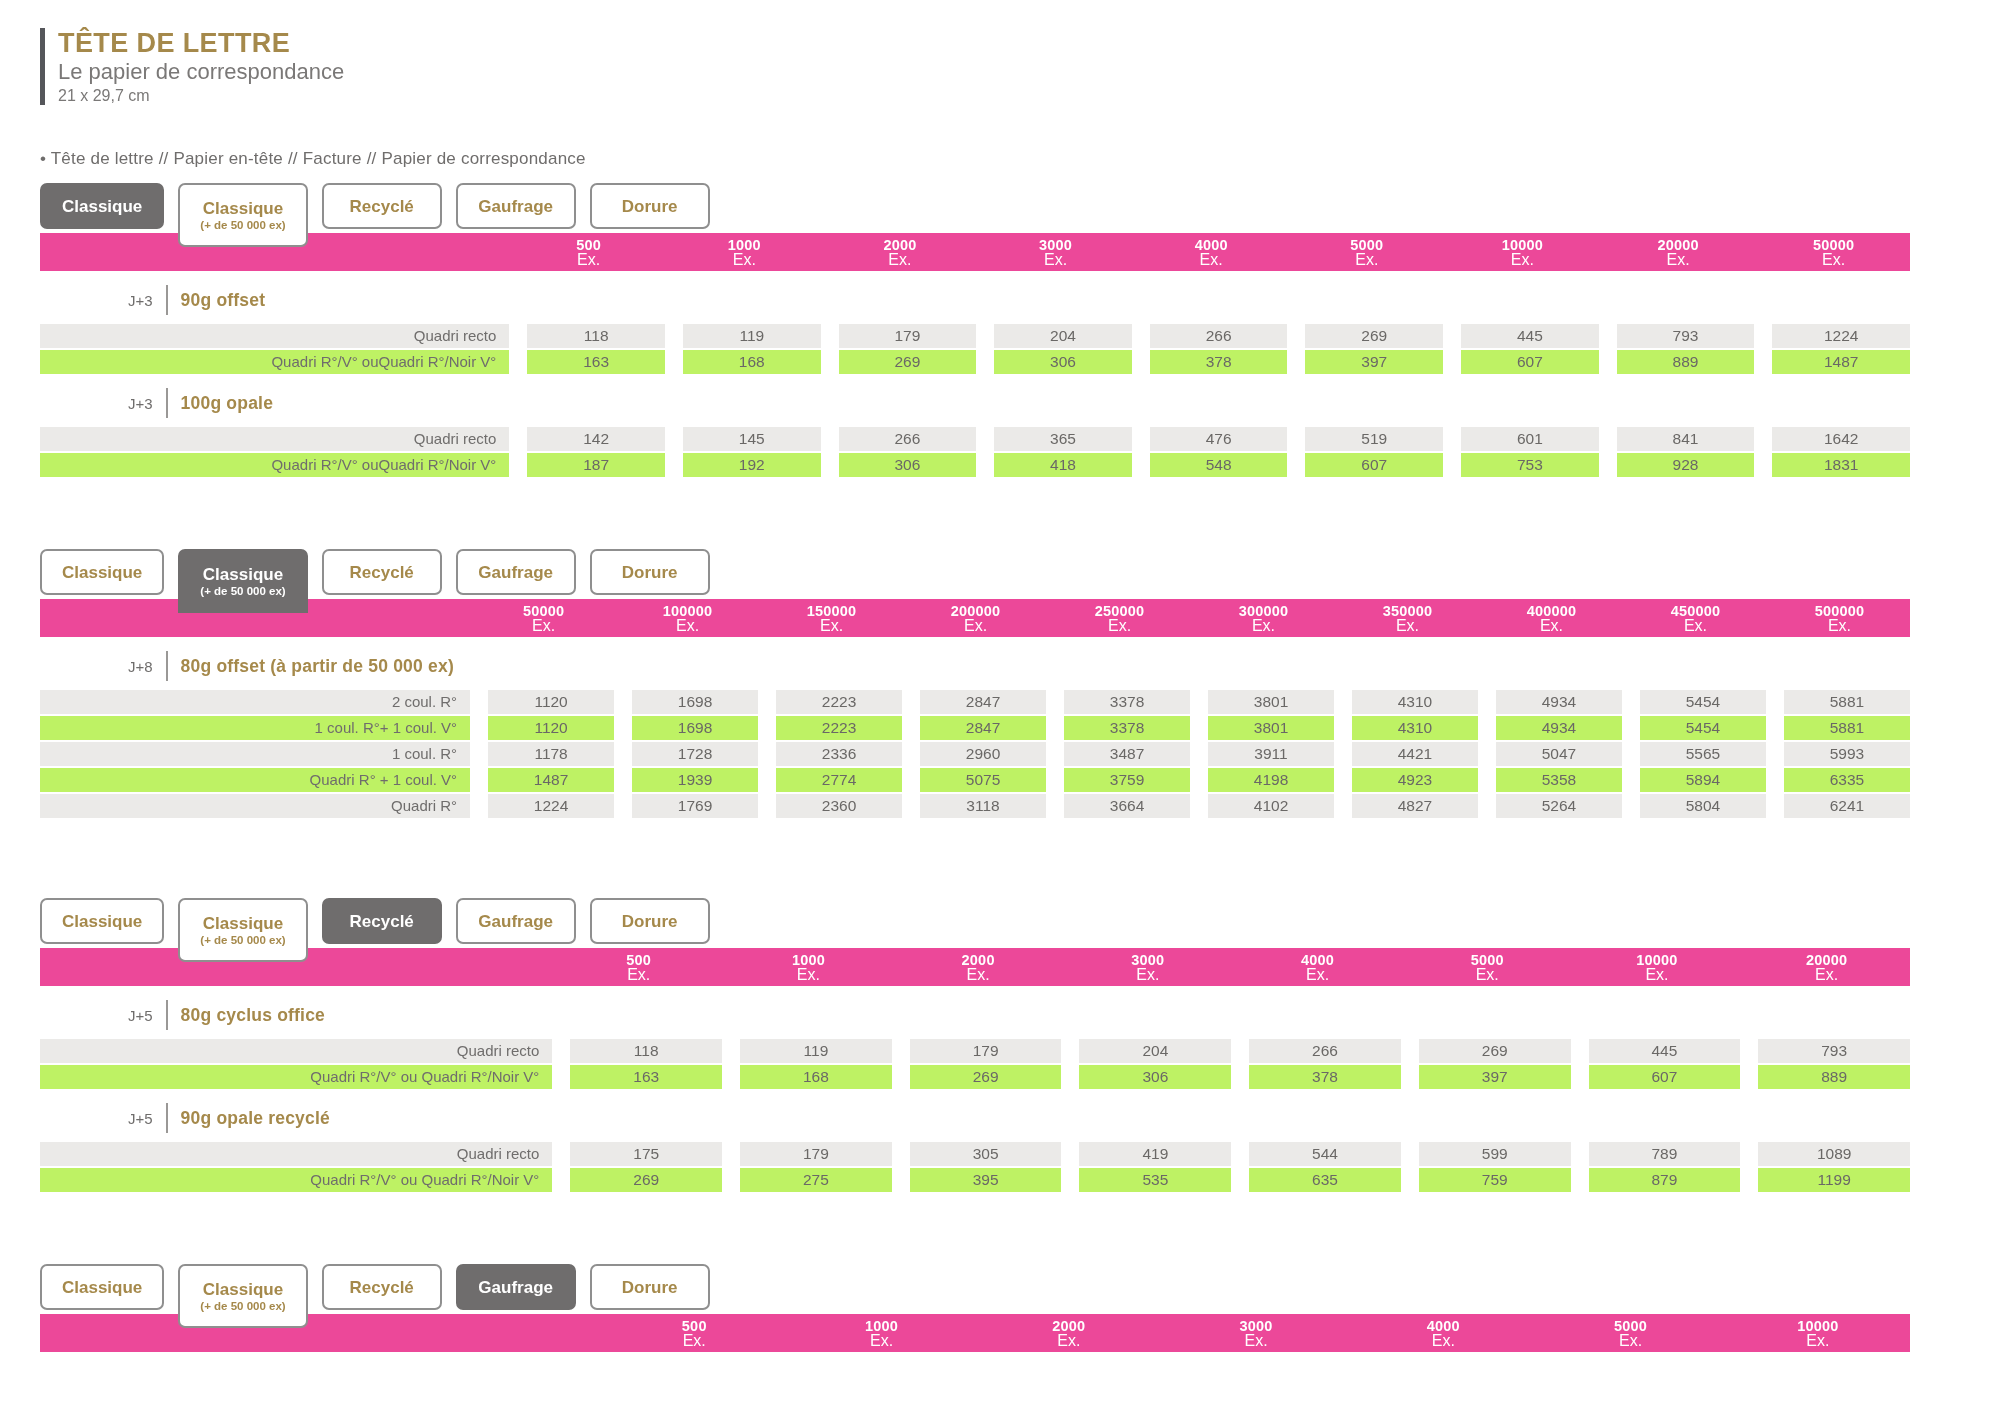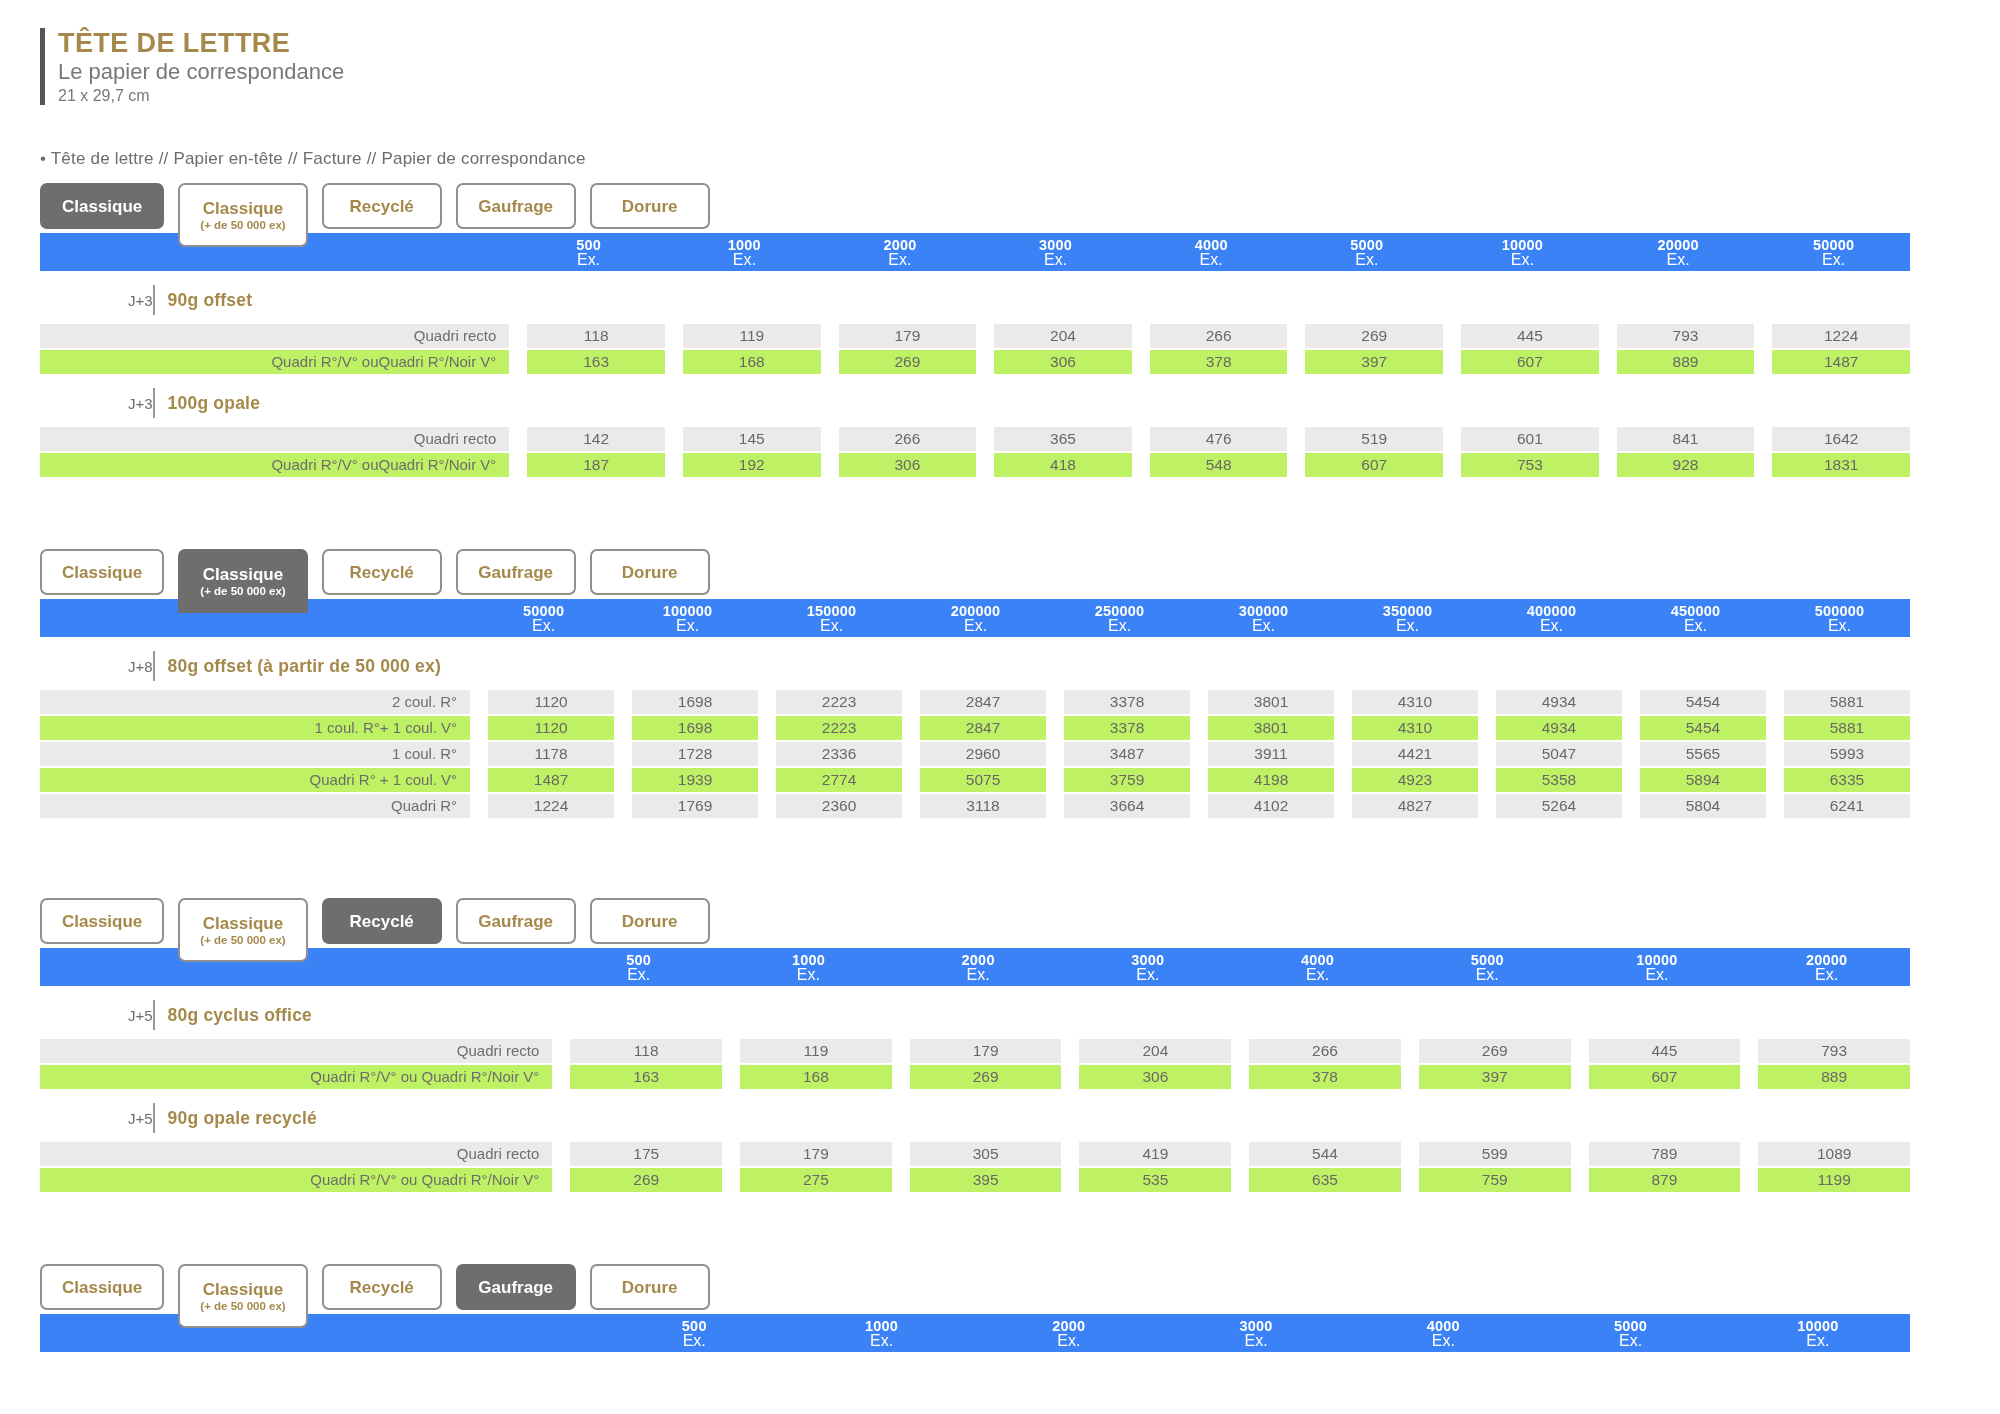--- a/index.html
+++ b/index.html
@@ -30,33 +30,33 @@
   .tab.active.tall{border-radius:7px 7px 0 0;}
   .tab-sub{font-size:11.5px;font-weight:bold;line-height:13px;margin-top:1px;}
 
   
   .ptable{position:relative;z-index:1;}
   .row{display:flex;gap:18px;}
   .cell{box-sizing:border-box;}
   .label-cell{flex:0 0 var(--lw);width:var(--lw);text-align:right;padding-right:13px;overflow:hidden;}
   .val-cell{flex:1 1 0;text-align:center;}
 
-  .row.bar{background:#3b82f6;height:38px;gap:3px;}
+  .row.bar{background:#ec4899;height:38px;gap:3px;}
   .row.bar .cell{background:transparent;color:#fff;display:flex;flex-direction:column;justify-content:center;align-items:center;}
   .row.bar .label-cell{align-items:flex-end;}
   .bar .num{font-size:14.5px;font-weight:bold;line-height:15px;letter-spacing:.2px;}
   .bar .unit{font-size:16px;line-height:14px;}
 
   .row.data{height:24px;margin-top:2px;font-size:15.5px;}
   .row.data .cell{background:#ebeae8;line-height:24px;color:#6a6866;}
   .row.data.alt .cell{background:#bef264;}
   .row.data .label-cell{font-size:15px;color:#6f6d6c;}
 
   .group{display:flex;align-items:center;height:30px;margin:14px 0 9px 0;padding-left:88px;}
-  .lead{font-size:15px;color:#6f6d6c;}
+  .lead{font-size:15px;color:#6f6d6c;margin-right:13px;}
   .gdiv{width:2px;height:30px;background:#9a9896;margin-right:13px;}
   .gtitle{color:#a5894b;font-weight:bold;font-size:17.5px;letter-spacing:.2px;}
 </style>
 </head>
 <body>
 
 <div class="page">
   <div class="content">
 
     <div class="masthead">

